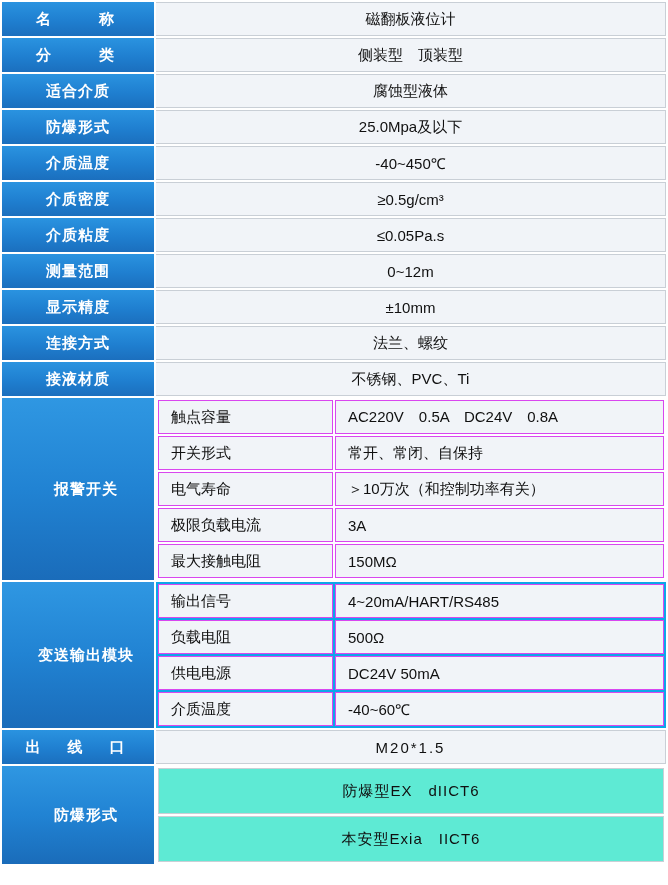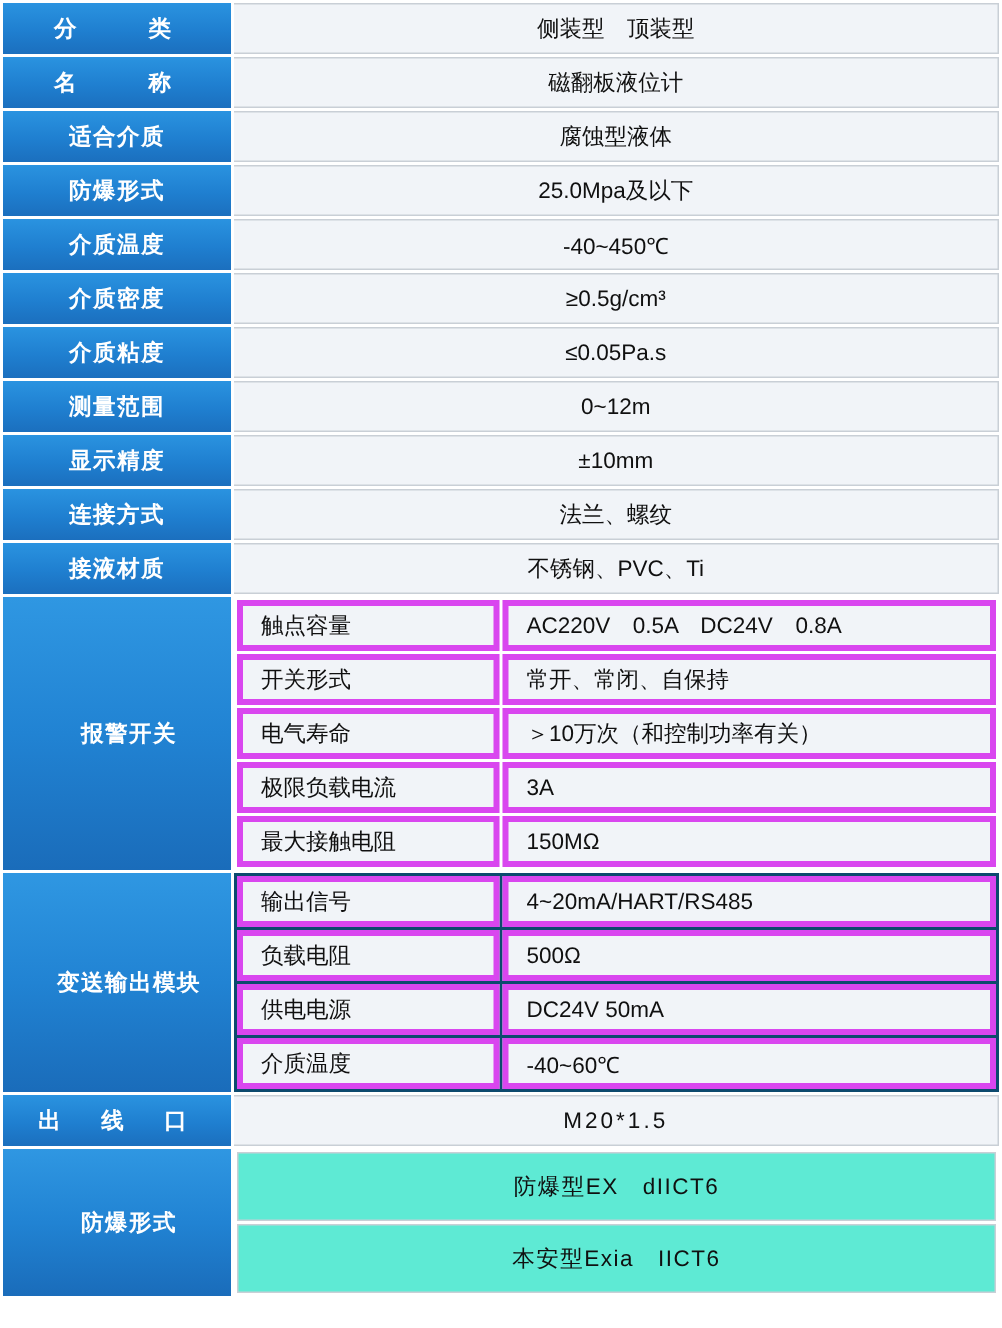--- a/index.html
+++ b/index.html
@@ -56,21 +56,21 @@
     padding-left: 16px;
   }
   table.inner {
     width: 100%;
     border-collapse: separate;
     border-spacing: 2px 2px;
     table-layout: fixed;
   }
   table.inner td {
     background: #f1f4f8;
-    border: 4px solid #d946ef;
+    border: 1px solid #d946ef;
     height: 34px;
     font-size: 15px;
     color: #101010;
     padding-left: 12px;
   }
   table.inner td.k { width: 175px; }
   table.inner td.v { }
   table.innercenter { width:100%; border-collapse: separate; border-spacing: 2px 2px; table-layout: fixed;}
   table.innercenter td {
     background: #5eead4;
@@ -83,26 +83,26 @@
   }
 </style>
 </head>
 <body>
 
 <div id="sheet">
   <table class="spec">
     <tbody>
 
       <tr>
+        <td class="labelcell spaced">名　　称</td>
+        <td class="valcell">磁翻板液位计</td>
+      </tr>
+      <tr>
         <td class="labelcell spaced">分　　类</td>
         <td class="valcell">侧装型　顶装型</td>
-      </tr>
-      <tr>
-        <td class="labelcell spaced">名　　称</td>
-        <td class="valcell">磁翻板液位计</td>
       </tr>
       <tr>
         <td class="labelcell">适合介质</td>
         <td class="valcell">腐蚀型液体</td>
       </tr>
       <tr>
         <td class="labelcell">防爆形式</td>
         <td class="valcell">25.0Mpa及以下</td>
       </tr>
       <tr>
@@ -159,21 +159,21 @@
                 <td class="k">最大接触电阻</td>
                 <td class="v">150MΩ</td>
               </tr>
             </tbody>
           </table>
         </td>
       </tr>
 
       <tr>
         <td class="grouplabel">变送输出模块</td>
-        <td style="background:#0c4a6e;padding:0;">
+        <td style="background:#0ea5e9;padding:0;">
           <table class="inner">
             <tbody>
               <tr>
                 <td class="k">输出信号</td>
                 <td class="v">4~20mA/HART/RS485</td>
               </tr>
               <tr>
                 <td class="k">负载电阻</td>
                 <td class="v">500Ω</td>
               </tr>

